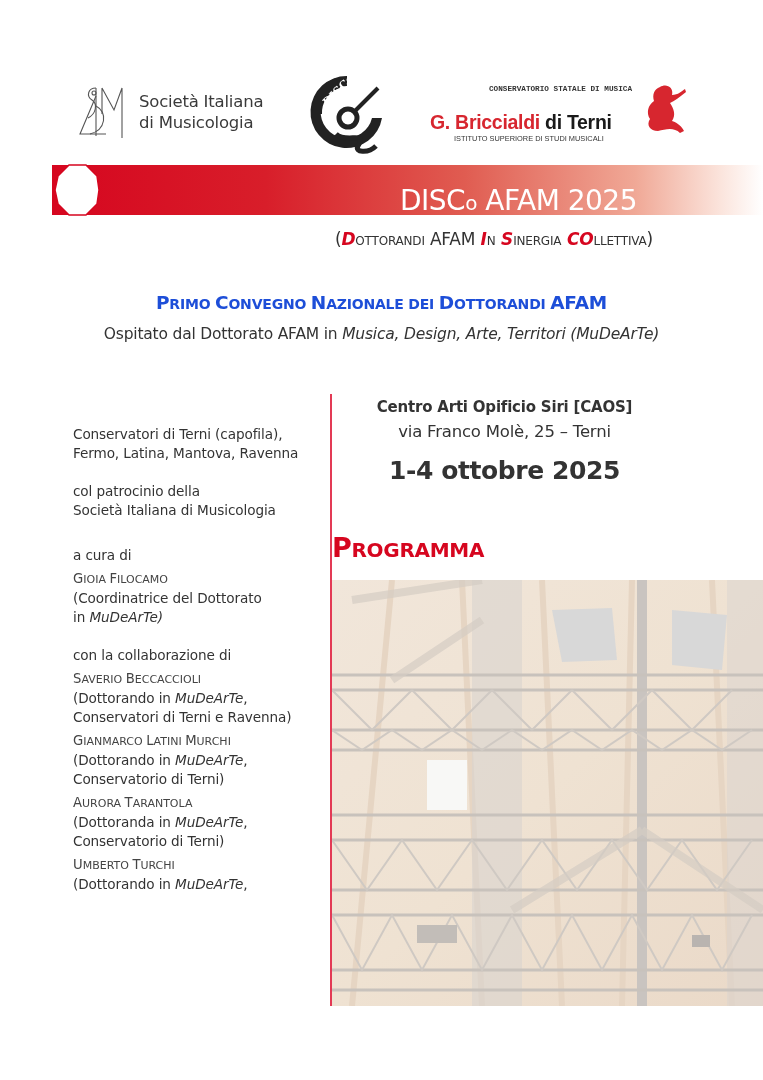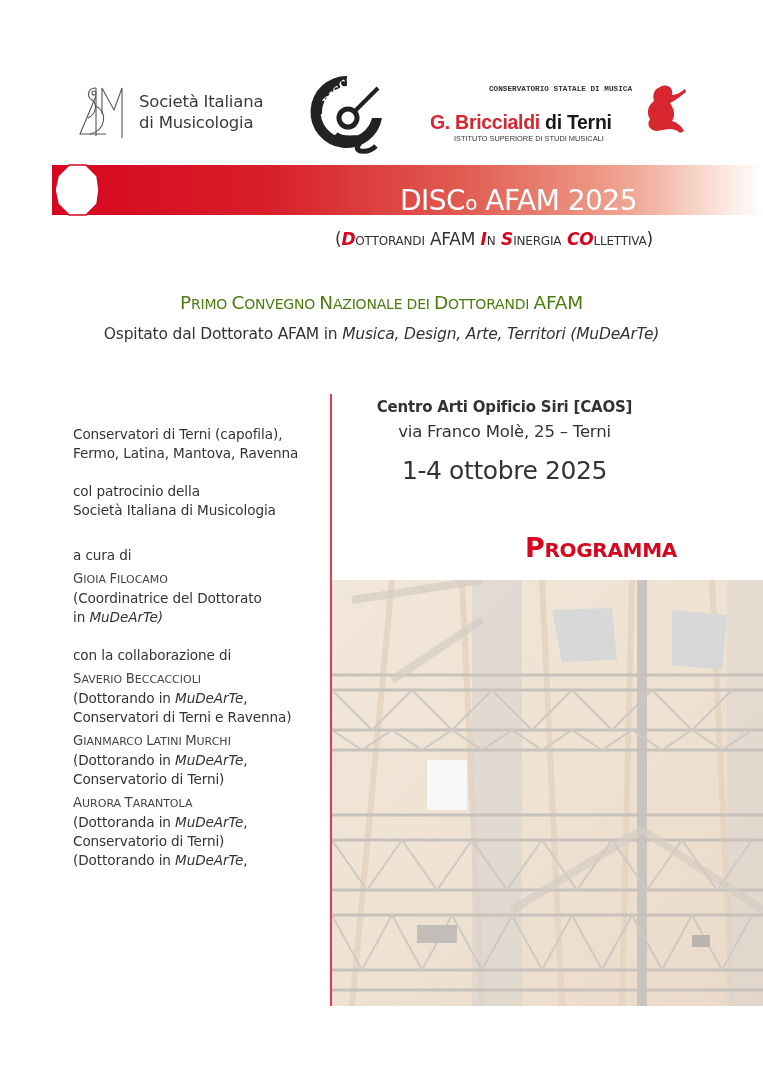--- a/index.html
+++ b/index.html
@@ -24,34 +24,34 @@
   .banner { left: 52px; top: 165px; width: 711px; height: 50px;
     background: linear-gradient(90deg, #d6061f 0%, #d81e2a 30%, #e05c51 58%, #f0a896 82%, #fbe4dc 94%, #ffffff 100%); }
   .octagon { left: 54px; top: 164px; width: 46px; height: 52px; }
   .banner-title { left: 400px; top: 186px; font-family: "DejaVu Sans", sans-serif; font-size: 28px; line-height: 30px; color: #ffffff; letter-spacing: -0.5px; height: 29px; overflow: hidden; }
   .banner-title .small-o { font-size: 20px; }
   .acronym { left: 335px; top: 229px; font-size: 17px; color: #333; letter-spacing: -0.2px; white-space: nowrap; }
   .acronym .sc { font-size: 12px; }
   .acronym .red { color: #d6061f; font-weight: bold; font-style: italic; }
 
   
-  .conv-title { left: 0; width: 763px; top: 292px; text-align: center; color: #4d7c0f; font-weight: normal; white-space: nowrap; letter-spacing: -0.2px; }
+  .conv-title { left: 0; width: 763px; top: 292px; text-align: center; color: #1d4ed8; font-weight: bold; white-space: nowrap; letter-spacing: -0.2px; }
   .conv-title .cap { font-size: 18.5px; }
   .conv-title .sc { font-size: 14px; }
   .hosted { left: 0; width: 763px; top: 325px; text-align: center; font-size: 15.5px; color: #333; letter-spacing: -0.2px; white-space: nowrap; }
   .hosted i { font-style: italic; }
 
   
   .vline { left: 330px; top: 394px; width: 2px; height: 612px; background: #e33a55; }
 
   
   .venue { left: 332px; width: 345px; top: 398px; text-align: center; font-weight: bold; font-size: 15px; color: #333; letter-spacing: -0.2px; white-space: nowrap; }
   .address { left: 332px; width: 345px; top: 422px; text-align: center; font-size: 16.5px; color: #333; letter-spacing: -0.2px; }
-  .dates { left: 332px; width: 345px; top: 456px; text-align: center; font-weight: normal; font-size: 25px; color: #333; letter-spacing: -0.4px; }
-  .programma { left: 332px; width: 345px; top: 532px; text-align: right; font-weight: bold; color: #d6061f; white-space: nowrap; letter-spacing: -0.3px; }
+  .dates { left: 332px; width: 345px; top: 456px; text-align: center; font-weight: bold; font-size: 25px; color: #333; letter-spacing: -0.4px; }
+  .programma { left: 332px; width: 345px; top: 532px; text-align: left; font-weight: bold; color: #d6061f; white-space: nowrap; letter-spacing: -0.3px; }
   .programma .cap { font-size: 27px; }
   .programma .sc { font-size: 20px; }
 
   .photo { left: 332px; top: 580px; width: 431px; height: 426px; overflow: hidden; background: #efe6dd; }
 
   
   .left-col { left: 73px; top: 425px; width: 255px; font-size: 13.6px; line-height: 19px; color: #333; letter-spacing: -0.1px; }
   .left-col p { white-space: nowrap; }
   .left-col .gap-lg { margin-top: 19px; }
   .left-col .gap-md { margin-top: 26px; }
@@ -202,15 +202,16 @@
     <p>Conservatorio di Terni)</p>
   </div>
 
   <div>
     <p class="person"><span class="cap">A</span><span>URORA </span><span class="cap">T</span><span>ARANTOLA</span></p>
     <p><span>(Dottoranda in </span><i>MuDeArTe</i><span>,</span></p>
     <p>Conservatorio di Terni)</p>
   </div>
 
   <div>
+    <p class="person"><span class="cap">U</span><span>MBERTO </span><span class="cap">T</span><span>URCHI</span></p>
     <p><span>(Dottorando in </span><i>MuDeArTe</i><span>,</span></p>
   </div>
 </div>
 
 </body></html>

